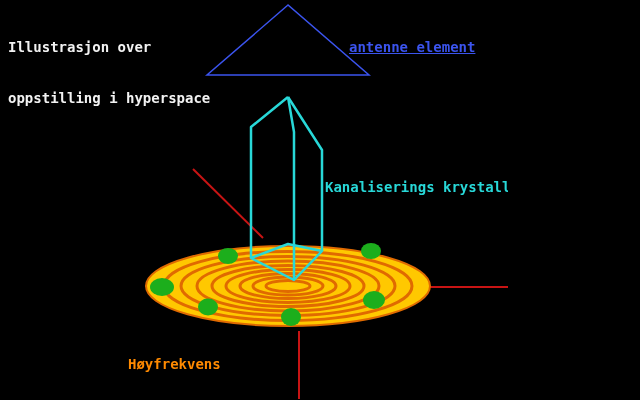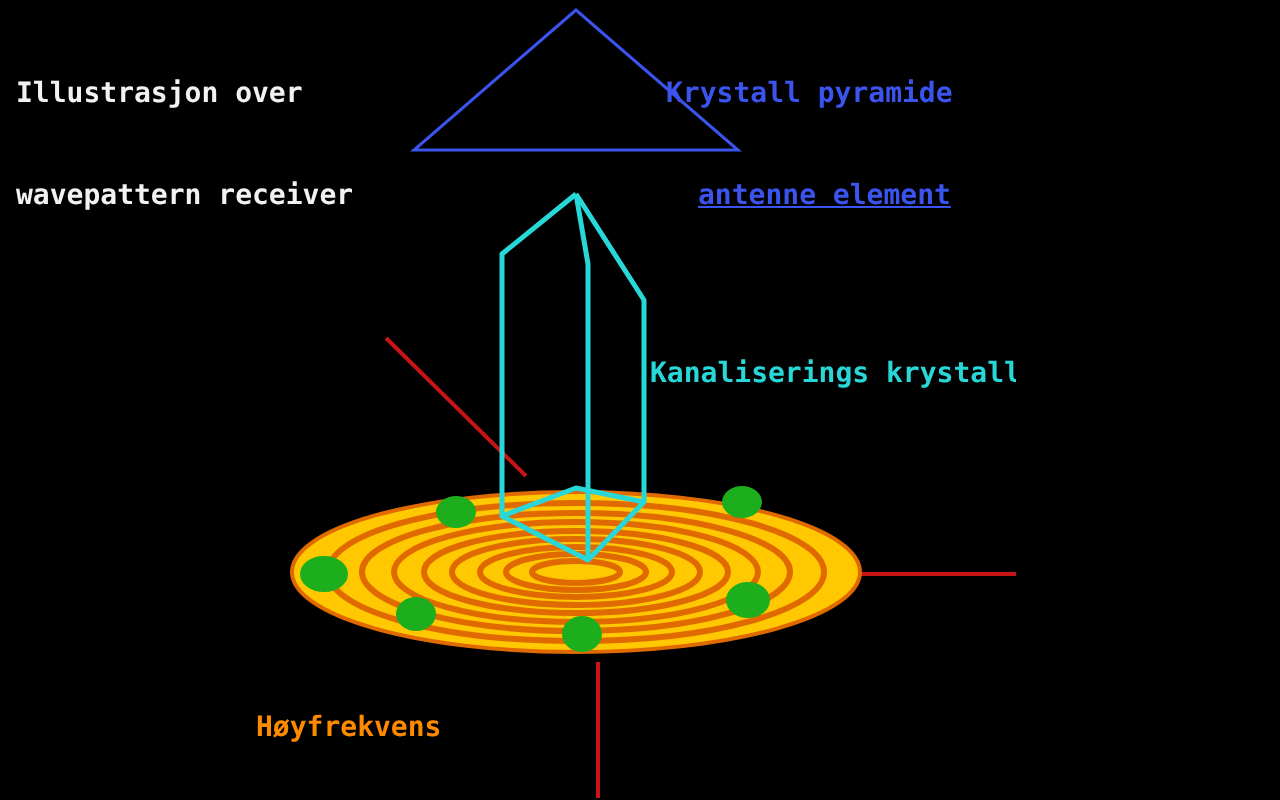--- a/index.html
+++ b/index.html
@@ -69,25 +69,24 @@
     <g class="crystal">
       <polyline points="288,97 251,127 251,258"></polyline>
       <polyline points="288,97 294,132 294,280"></polyline>
       <polyline points="288,97 322,150 322,251"></polyline>
       <polygon points="251,258 288,244 322,251 294,280"></polygon>
     </g>
   </svg>
 
   <div class="label white" style="left:8px; top:5px;">
     <div>Illustrasjon over</div>
-    <div>wavepattern receiver</div>
+    <div>oppstilling i hyperspace</div>
   </div>
 
   <div class="label blue" style="left:333px; top:5px;">
-    <div>Krystall pyramide</div>
     <div class="indent">antenne element</div>
   </div>
 
   <div class="label cyan" style="left:325px; top:179px;">Kanaliserings krystall</div>
 
   <div class="label orange" style="left:128px; top:319px;">
     <div>Høyfrekvens</div>
     
     
   </div>

